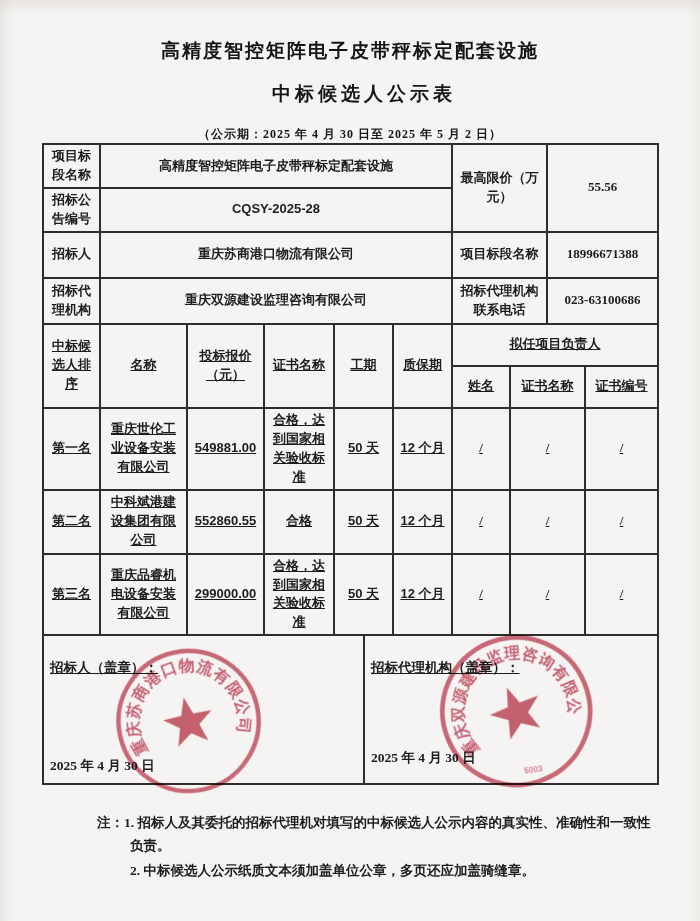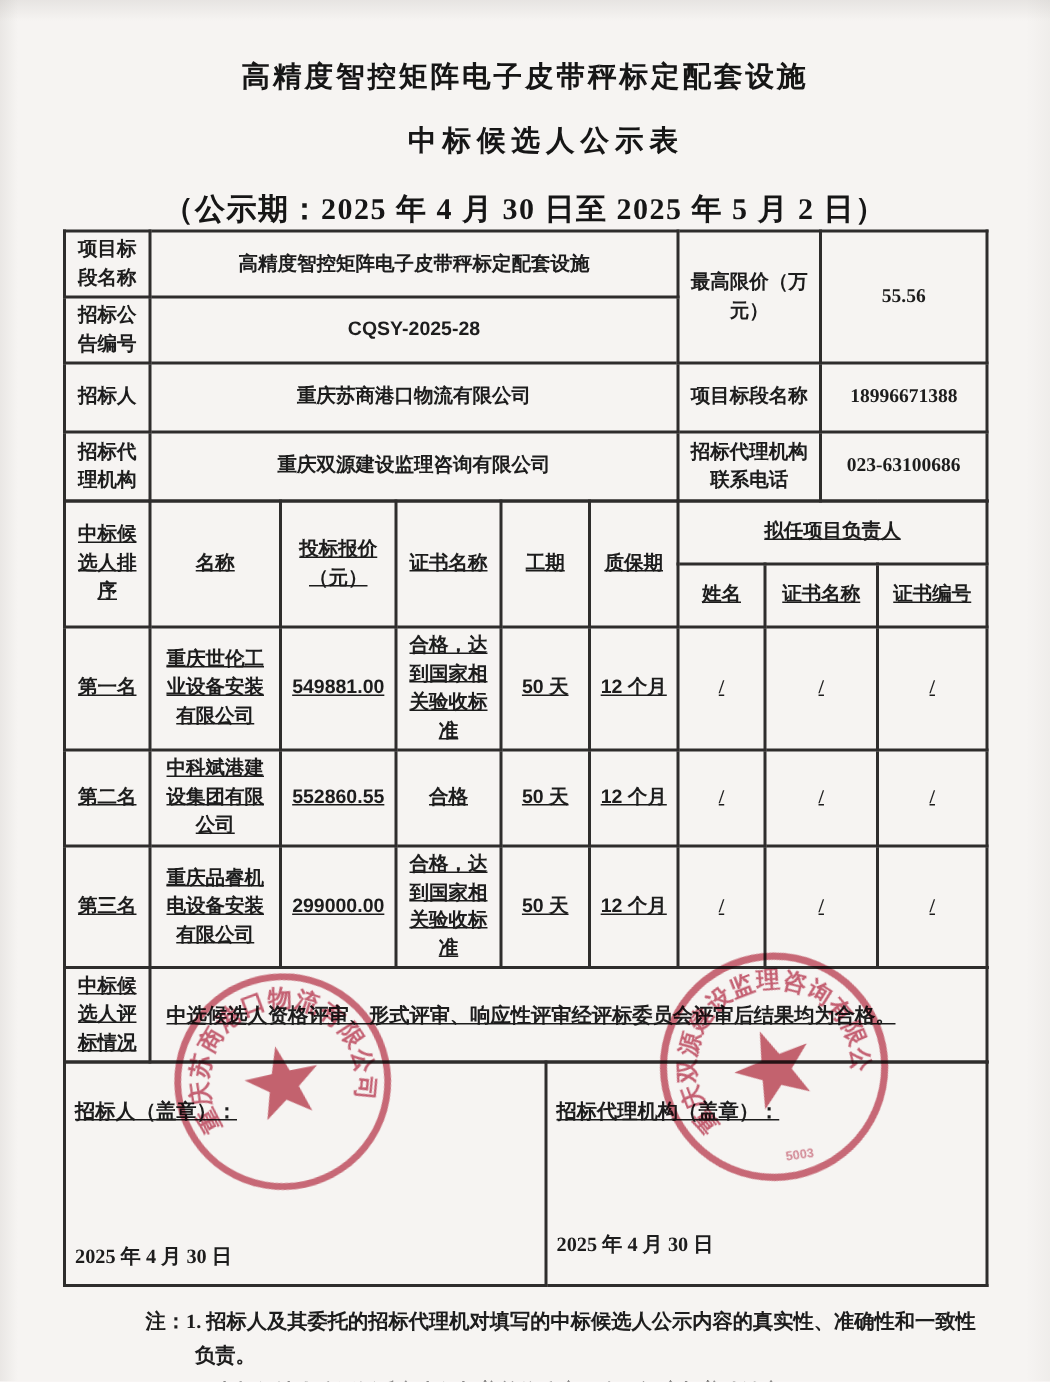--- a/index.html
+++ b/index.html
@@ -23,21 +23,21 @@
   }
   .title1{
     text-align:center;font-family:"Liberation Sans",sans-serif;
     font-weight:700;font-size:19px;letter-spacing:2px;color:#161616;
   }
   .title2{
     text-align:center;font-weight:700;font-size:19px;letter-spacing:4px;
     margin-top:17px;color:#161616;padding-left:28px;
   }
   .subtitle{
-    text-align:center;font-weight:700;font-size:20px;letter-spacing:1px;
+    text-align:center;font-weight:700;font-size:12px;letter-spacing:1px;
     margin-top:19px;color:#161616;
   }
   table.tbl{
     border-collapse:collapse;table-layout:fixed;
     margin-left:42px;width:615px;
   }
   table.info{}
   table.cand,table.eval,table.sign{margin-top:-2px;text-decoration:underline;}
   .tbl td{
     border:2px solid #2e2d2c;
@@ -48,21 +48,21 @@
   .sans{font-family:"Liberation Sans",sans-serif;font-size:12.5px;}
   .num{font-family:"Liberation Sans",sans-serif;font-size:13.5px;}
   td.evaltext{text-align:left;padding-left:10px;font-size:13.5px;}
   table.sign td{
     position:relative;text-align:left;vertical-align:top;
     padding:22px 6px;font-size:13.5px;
   }
   .sign-date{position:absolute;left:6px;bottom:8px;font-size:13.5px;font-weight:700;white-space:nowrap;}
   .sign-date.right{bottom:16px;}
   .notes{
-    margin:12px 0 0 130px;width:530px;
+    margin:27px 0 0 130px;width:530px;
     font-size:13.5px;font-weight:700;line-height:1.7;
     text-indent:-33px;color:#1d1d1d;
   }
   .note2{margin-left:130px;width:530px;font-size:13.5px;font-weight:700;line-height:1.7;margin-top:2px;color:#1d1d1d;}
   .stamp{
     position:absolute;mix-blend-mode:multiply;opacity:.82;
     filter:blur(.3px);pointer-events:none;
   }
   .stamp.left{left:114px;top:646px;transform:rotate(-12deg);}
   .stamp.right{left:438px;top:632px;transform:rotate(-22deg);}
@@ -168,32 +168,20 @@
       <td>合格，达到国家相关验收标准</td>
       <td class="num">50 天</td>
       <td class="num">12 个月</td>
       <td>/</td>
       <td>/</td>
       <td>/</td>
     </tr>
   </tbody>
     </table>
 
-  <table class="tbl eval">
-    <colgroup>
-        <col style="width:57px">
-        <col style="width:558px">
-      </colgroup>
-    <tbody>
-        <tr>
-      <td style="height:55px">中标候选人评标情况</td>
-      <td class="evaltext">中选候选人资格评审、形式评审、响应性评审经评标委员会评审后结果均为合格。</td>
-    </tr>
-  </tbody>
-    </table>
 
   <table class="tbl sign">
     <colgroup>
         <col style="width:321px">
         <col style="width:294px">
       </colgroup>
     <tbody>
         <tr>
       <td style="height:103px">
         <span>招标人（盖章）：</span>

